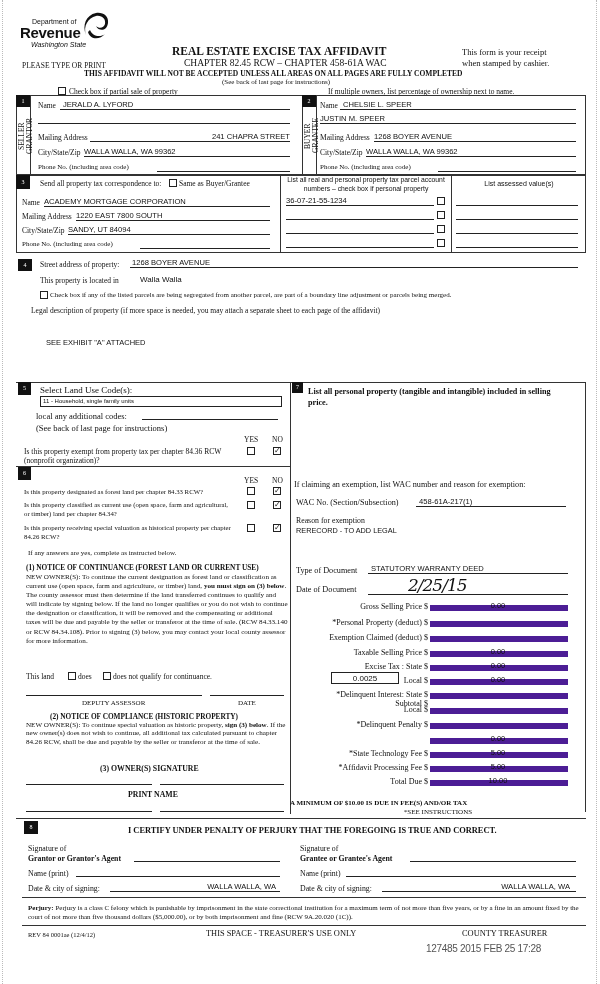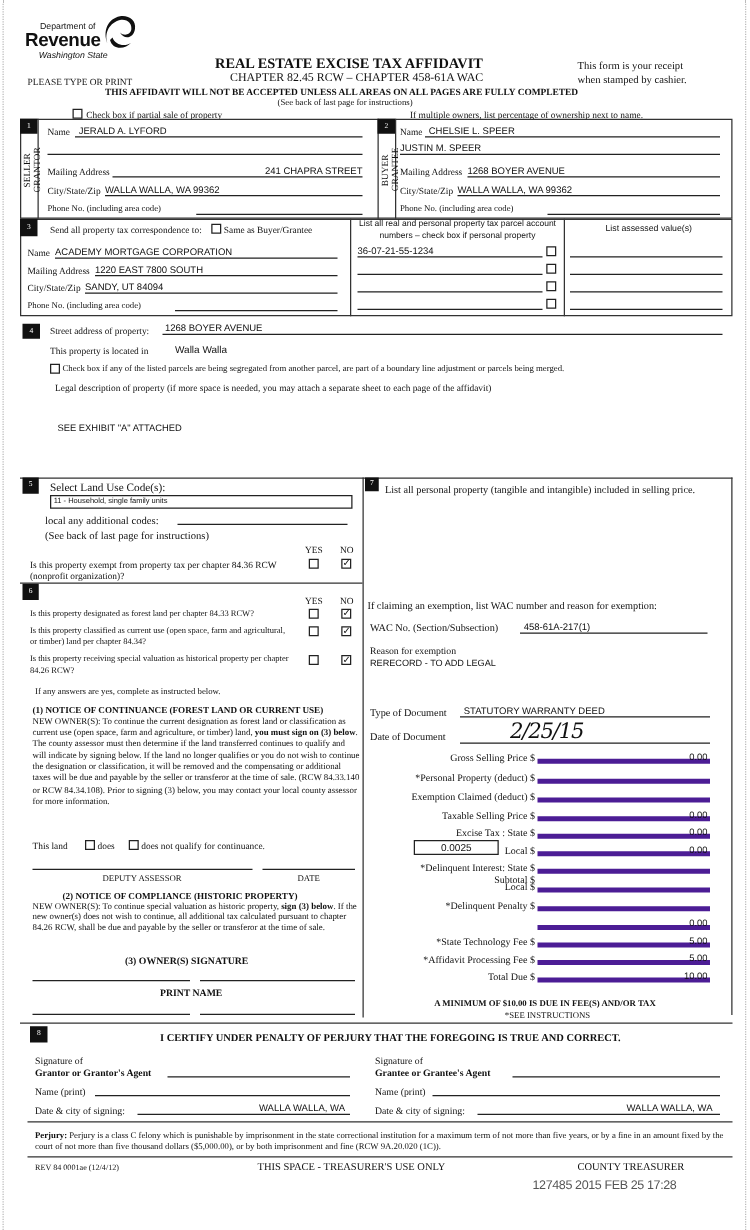--- a/index.html
+++ b/index.html
@@ -10,21 +10,21 @@
   .b { font-weight: bold; }
   .num { position: absolute; background: #111; color: #fff; font-size: 6px; text-align: center; font-family: "Liberation Serif", serif; }
   .box { position: absolute; border: 1px solid #333; }
   .line { position: absolute; border-bottom: 1px solid #222; }
   .fill { font-family: "Liberation Sans", sans-serif; font-size: 7.6px; }
   .cb { position: absolute; width: 8px; height: 8px; border: 1px solid #222; background: #fff; }
   .cb.checked::after { content: "\2713"; position: absolute; left: 0px; top: -2px; font-size: 8px; line-height: 10px; }
   .vlabel { position: absolute; writing-mode: vertical-rl; transform: rotate(180deg); font-size: 7.5px; text-align: center; line-height: 8px; }
   .row { position: absolute; white-space: nowrap; }
   .amtlabel { position: absolute; text-align: right; white-space: nowrap; font-size: 8px; }
-  .amtline { position: absolute; border-bottom: 4px solid #4c1d95; height: 10px; text-align: right; font-family: "Liberation Sans", sans-serif; font-size: 7.5px; line-height: 9px; padding-right: 2px; }
+  .amtline { position: absolute; border-bottom: 6px solid #4c1d95; height: 10px; text-align: center; font-family: "Liberation Sans", sans-serif; font-size: 7.5px; line-height: 9px; padding-right: 2px; }
   .edge { position: absolute; top: 0; bottom: 0; width: 1px; border-left: 1px dotted #bbb; }
 </style>
 </head>
 <body>
 
 <div class="edge" style="left:2px;"></div>
 <div class="edge" style="left:596px;"></div>
 
 <div class="abs" style="left:20px;top:10px;width:85px;height:40px;">
   <div class="abs sans" style="left:12px;top:8px;font-size:7px;">Department of</div>
@@ -114,21 +114,21 @@
 <div class="cb" style="left:437px;top:239px;"></div>
 <div class="line fill" style="left:456px;top:238px;width:122px;height:10px;"></div>
 
 <div class="num" style="left:18px;top:259px;width:14px;height:12px;line-height:12px;">4</div>
 <div class="row" style="left:40px;top:260px;font-size:7.5px;">Street address of property:</div>
 <div class="line fill" style="left:130px;top:258px;width:448px;height:10px;padding-left:2px;">1268 BOYER AVENUE</div>
 <div class="row" style="left:40px;top:276px;font-size:7.5px;">This property is located in</div>
 <div class="row sans" style="left:140px;top:275px;font-size:8px;">Walla Walla</div>
 <div class="cb" style="left:40px;top:291px;"></div>
 <div class="row" style="left:50px;top:291px;font-size:7px;text-align:right;">Check box if any of the listed parcels are being segregated from another parcel, are part of a boundary line adjustment or parcels being merged.</div>
-<div class="row" style="left:44px;top:306px;font-size:7.5px;">Legal description of property (if more space is needed, you may attach a separate sheet to each page of the affidavit)</div>
+<div class="row" style="left:31px;top:306px;font-size:7.5px;">Legal description of property (if more space is needed, you may attach a separate sheet to each page of the affidavit)</div>
 <div class="row sans" style="left:46px;top:338px;font-size:7.5px;">SEE EXHIBIT "A" ATTACHED</div>
 
 <div class="box" style="left:16px;top:382px;width:570px;height:430px;border-left:none;border-bottom:none;"></div>
 <div class="abs" style="left:290px;top:382px;width:1px;height:432px;background:#333;"></div>
 
 <div class="num" style="left:18px;top:382px;width:13px;height:13px;line-height:13px;">5</div>
 <div class="row" style="left:40px;top:385px;font-size:9px;">Select Land Use Code(s):</div>
 <div class="abs sans" style="left:40px;top:396px;width:242px;height:11px;border:1px solid #222;font-size:6px;line-height:9px;padding-left:2px;">11 - Household, single family units</div>
 <div class="row" style="left:36px;top:411px;font-size:8.5px;">local any additional codes:</div>
 <div class="line fill" style="left:142px;top:410px;width:136px;height:10px;"></div>
@@ -175,21 +175,21 @@
   <span>NEW OWNER(S): To continue special valuation as historic property, </span><b>sign (3) below</b><span>. If the new owner(s) does not wish to continue, all additional tax calculated pursuant to chapter 84.26 RCW, shall be due and payable by the seller or transferor at the time of sale.</span>
 </div>
 <div class="abs b" style="left:100px;top:764px;font-size:7.8px;white-space:nowrap;">(3)  OWNER(S) SIGNATURE</div>
 <div class="line" style="left:26px;top:777px;width:126px;height:8px;"></div>
 <div class="line" style="left:160px;top:777px;width:124px;height:8px;"></div>
 <div class="abs b" style="left:128px;top:790px;font-size:7.8px;white-space:nowrap;">PRINT NAME</div>
 <div class="line" style="left:26px;top:804px;width:126px;height:8px;"></div>
 <div class="line" style="left:160px;top:804px;width:124px;height:8px;"></div>
 
 <div class="num" style="left:292px;top:382px;width:11px;height:11px;line-height:11px;">7</div>
-<div class="abs" style="left:308px;top:386px;width:260px;font-size:8.2px;line-height:11px;">List all  personal property (tangible and intangible) included in selling price.</div>
+<div class="abs" style="left:308px;top:386px;width:260px;font-size:8.2px;line-height:11px;font-weight:bold;">List all  personal property (tangible and intangible) included in selling price.</div>
 <div class="abs" style="left:294px;top:480px;font-size:8.2px;white-space:nowrap;">If claiming an exemption, list WAC number and reason for exemption:</div>
 <div class="row" style="left:296px;top:498px;font-size:8.2px;">WAC No. (Section/Subsection)</div>
 <div class="line fill" style="left:416px;top:497px;width:150px;height:10px;padding-left:3px;">458-61A-217(1)</div>
 <div class="row" style="left:296px;top:516px;font-size:7.8px;">Reason for exemption</div>
 <div class="row sans" style="left:296px;top:526px;font-size:7.3px;">RERECORD - TO ADD LEGAL</div>
 
 <div class="row" style="left:296px;top:566px;font-size:8.2px;">Type of Document</div>
 <div class="line fill" style="left:368px;top:564px;width:200px;height:10px;padding-left:3px;">STATUTORY WARRANTY DEED</div>
 <div class="row" style="left:296px;top:585px;font-size:8.2px;">Date of Document</div>
 <div class="line" style="left:368px;top:583px;width:200px;height:12px;">
@@ -217,21 +217,21 @@
 <div class="amtline" style="left:430px;top:719px;width:138px;"></div>
 <div class="amtlabel" style="right:172px;top:699px;">Subtotal $</div>
 <div class="amtline" style="left:430px;top:734px;width:138px;">0.00</div>
 <div class="amtlabel" style="right:172px;top:749px;">*State Technology Fee $</div>
 <div class="amtline" style="left:430px;top:748px;width:138px;">5.00</div>
 <div class="amtlabel" style="right:172px;top:763px;">*Affidavit Processing Fee $</div>
 <div class="amtline" style="left:430px;top:762px;width:138px;">5.00</div>
 <div class="amtlabel" style="right:172px;top:777px;">Total Due $</div>
 <div class="amtline" style="left:430px;top:776px;width:138px;">10.00</div>
 
-<div class="abs b" style="left:290px;top:799px;width:292px;text-align:center;font-size:7px;">A MINIMUM OF $10.00 IS DUE IN FEE(S) AND/OR TAX</div>
+<div class="abs b" style="left:290px;top:799px;width:292px;text-align:left;font-size:7px;">A MINIMUM OF $10.00 IS DUE IN FEE(S) AND/OR TAX</div>
 <div class="abs" style="left:290px;top:808px;width:296px;text-align:center;font-size:7px;">*SEE INSTRUCTIONS</div>
 
 <div class="abs" style="left:16px;top:818px;width:570px;height:1px;background:#333;"></div>
 <div class="num" style="left:24px;top:821px;width:14px;height:13px;line-height:13px;">8</div>
 <div class="abs b" style="left:128px;top:826px;font-size:8.4px;white-space:nowrap;">I CERTIFY UNDER PENALTY OF PERJURY THAT THE FOREGOING IS TRUE AND CORRECT.</div>
 
 <div class="row" style="left:28px;top:844px;font-size:7.8px;">Signature of</div>
 <div class="row b" style="left:28px;top:854px;font-size:7.8px;">Grantor or Grantor's Agent</div>
 <div class="line" style="left:134px;top:853px;width:146px;height:9px;"></div>
 <div class="row" style="left:28px;top:869px;font-size:7.8px;">Name (print)</div>

